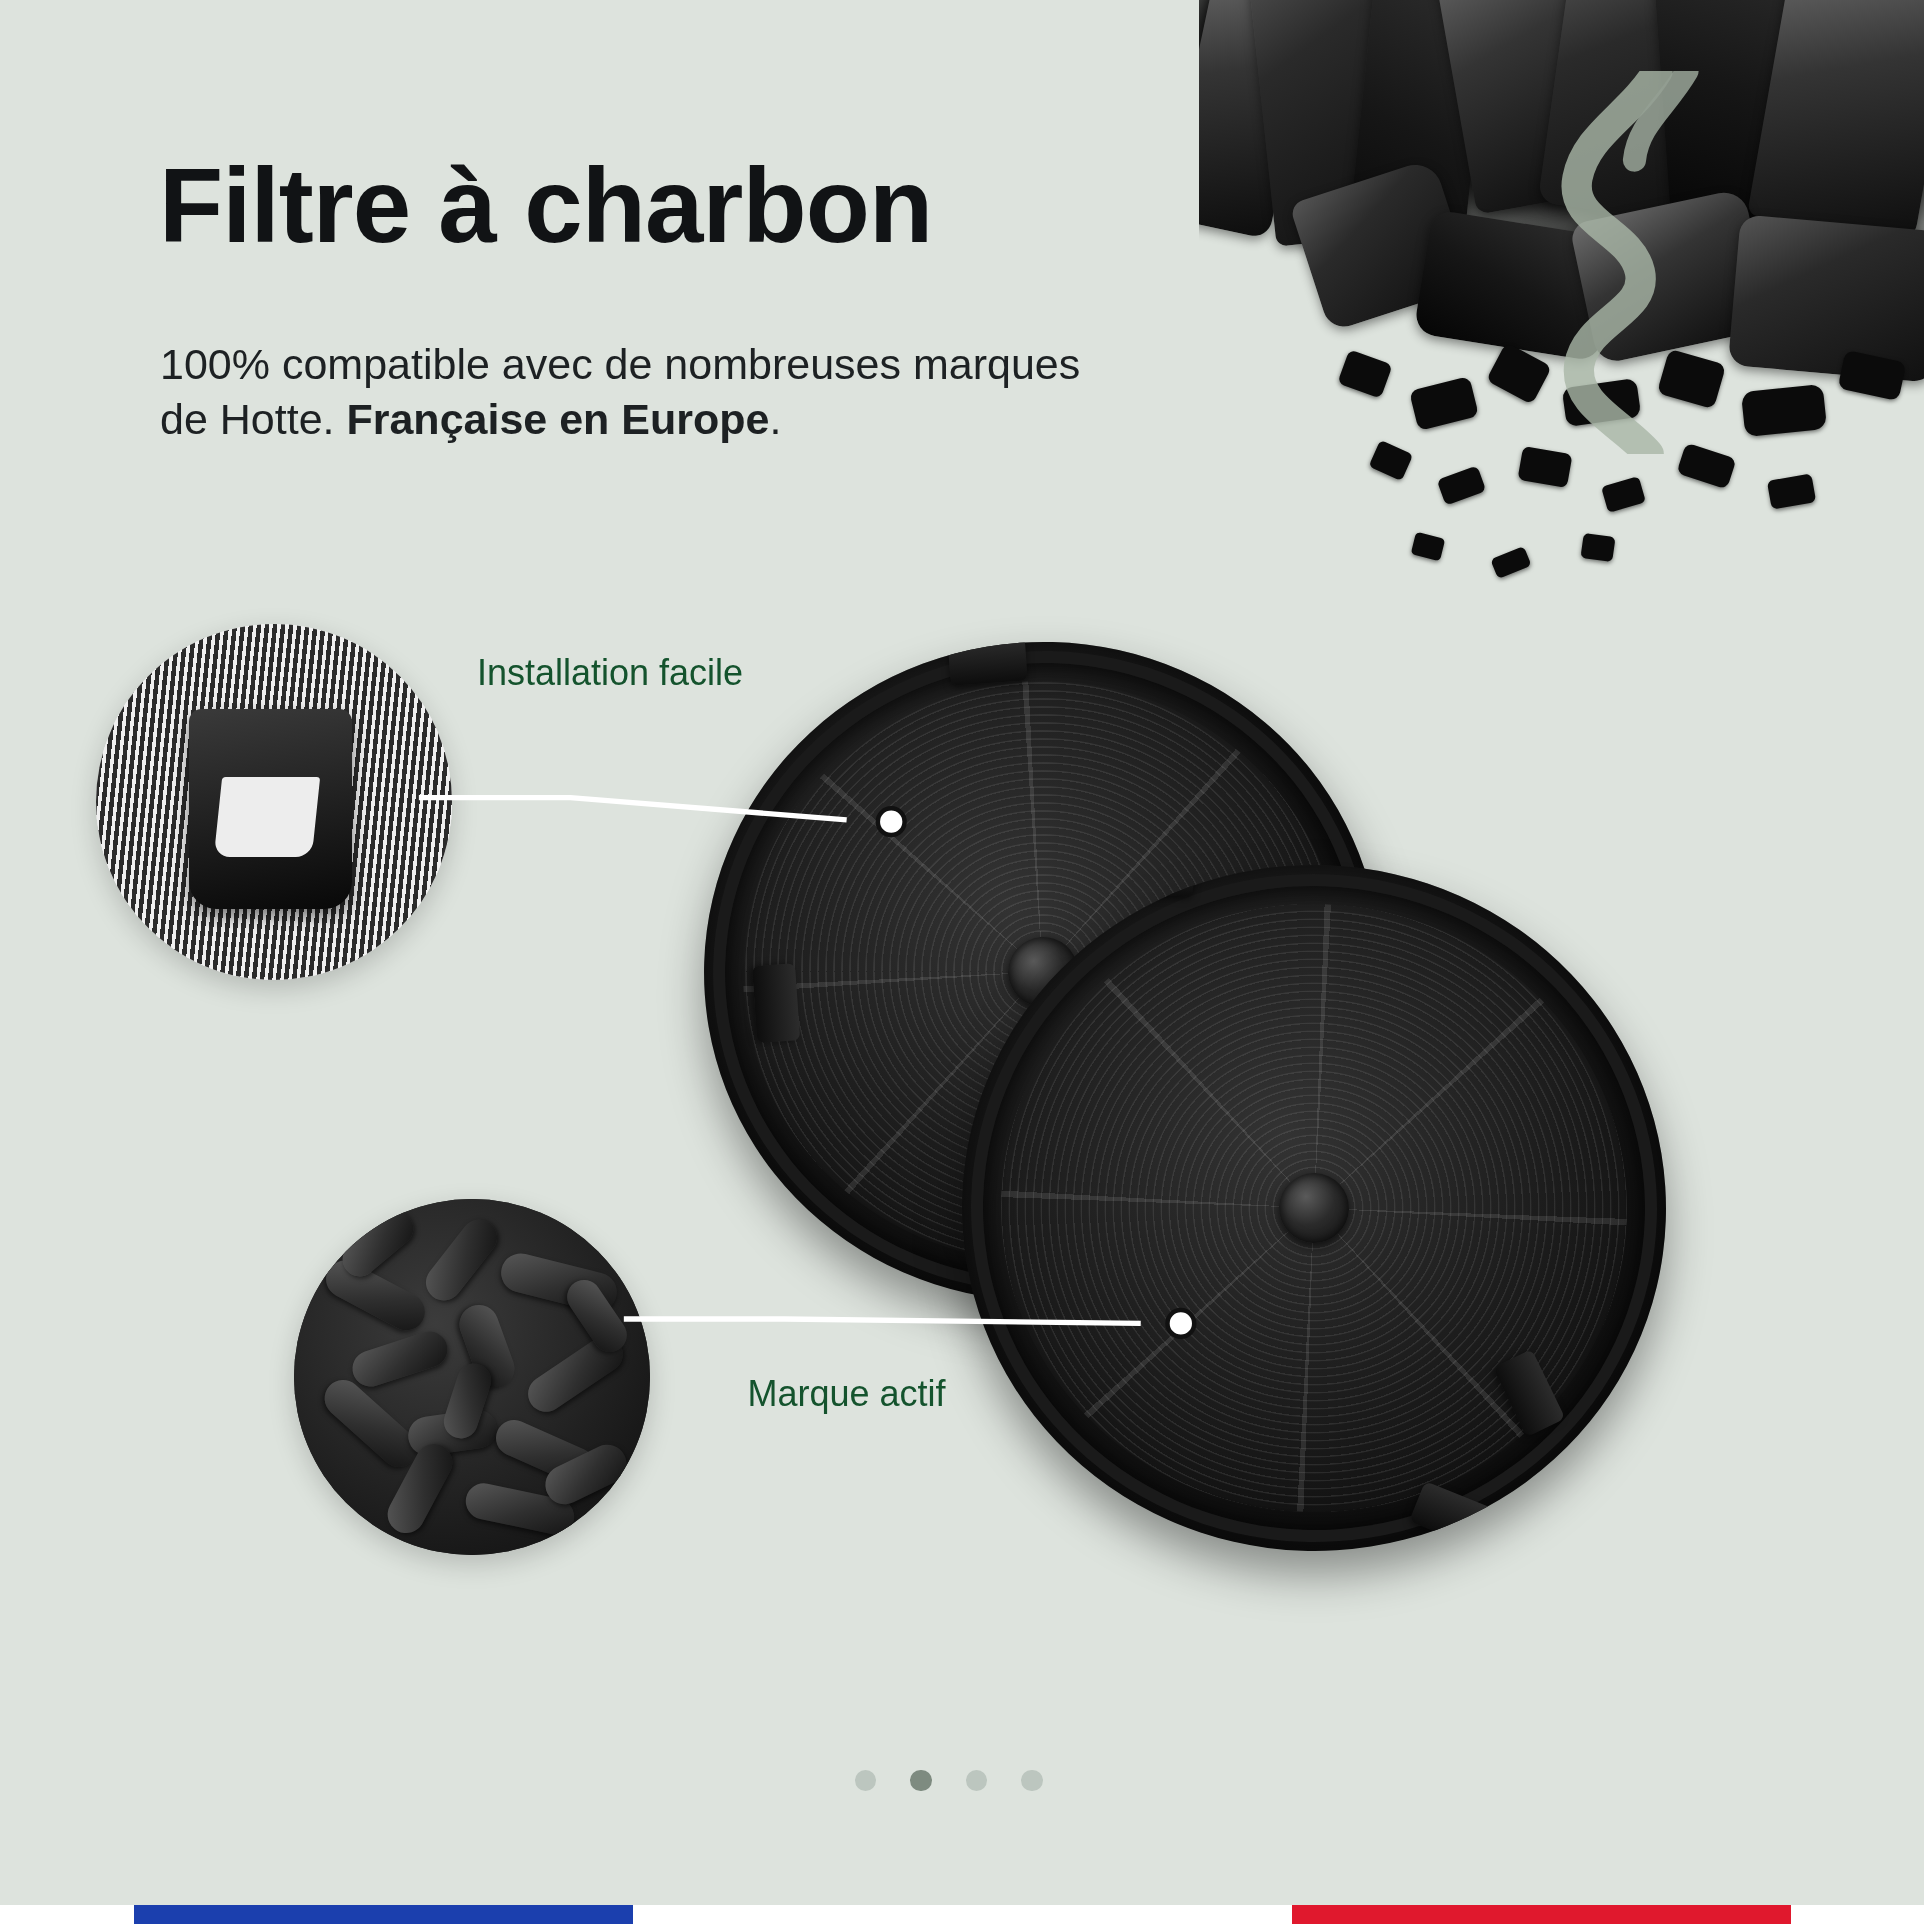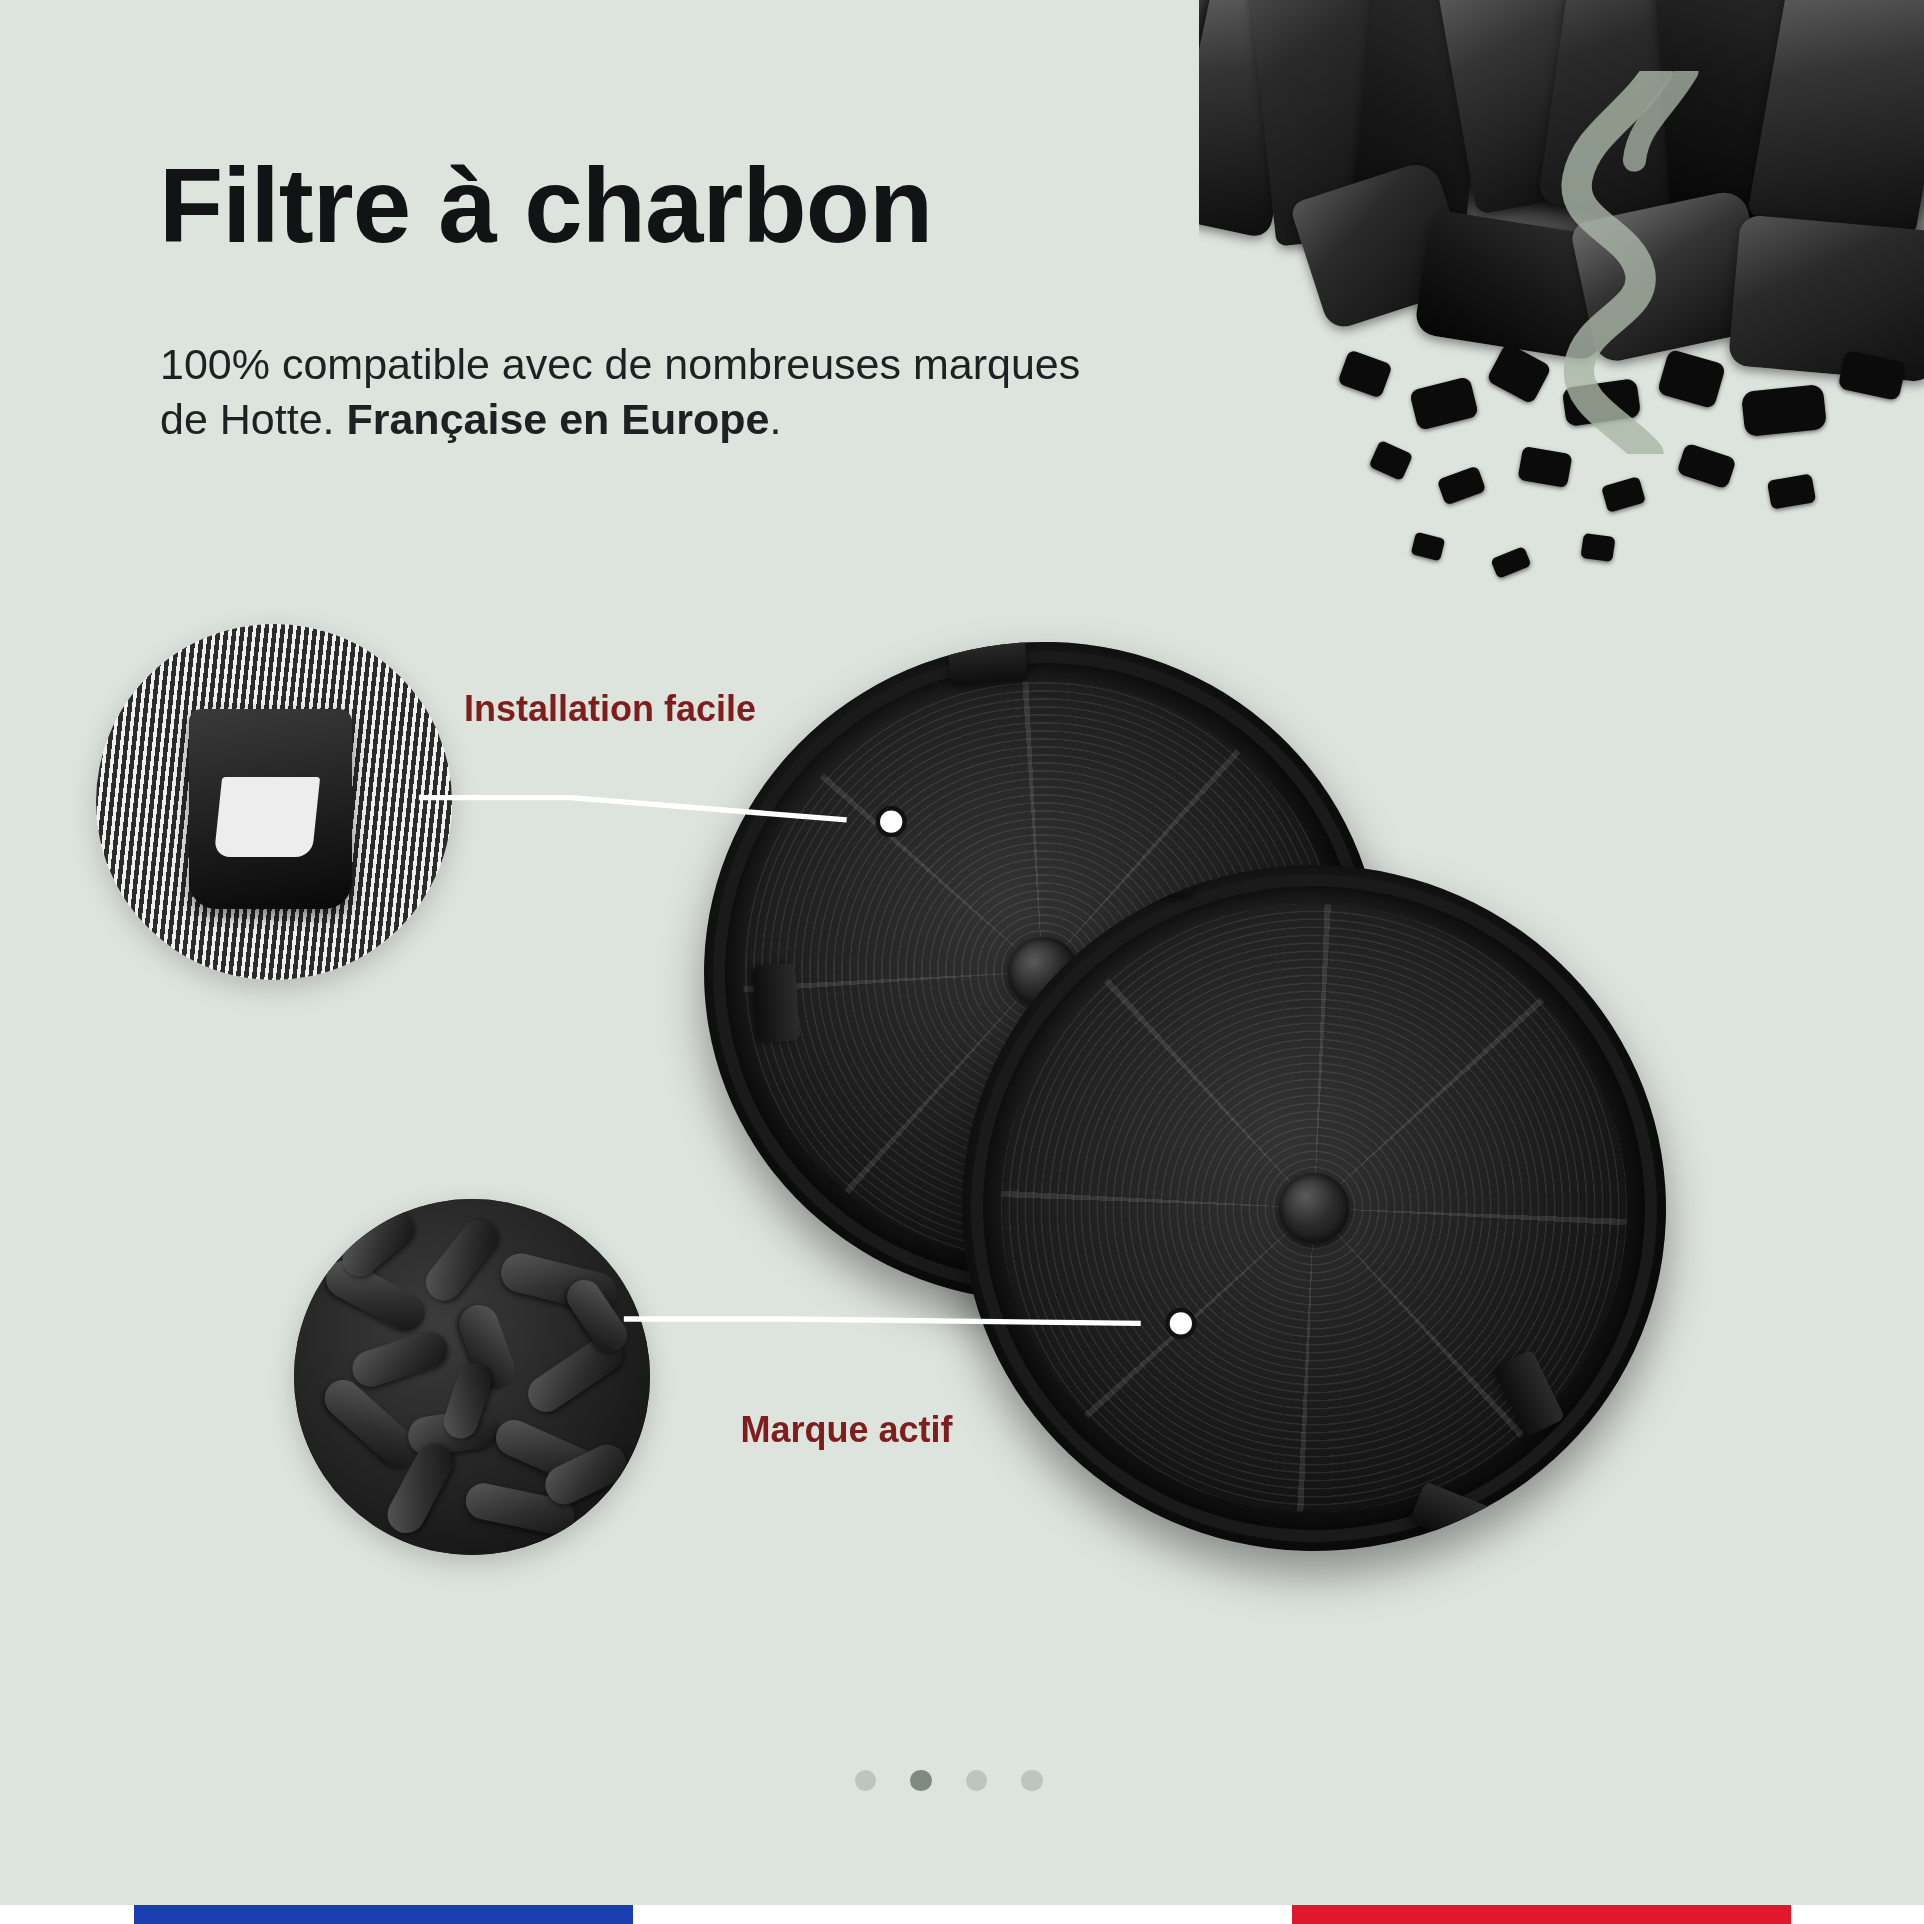--- a/index.html
+++ b/index.html
@@ -258,25 +258,24 @@
 
   
   .leader-svg {
     position: absolute;
     inset: 0;
     pointer-events: none;
   }
   .label {
     position: absolute;
     font-size: 36px;
-    font-weight: bold;
-    color: #7f1d1d;
+    font-weight: normal;
+    color: #14532d;
     line-height: 1.22;
     text-align: center;
-    margin-top: 36px;
   }
   .label-install {
     left: 463px;
     top: 651px;
     width: 294px;
   }
   .label-carbon {
     left: 677px;
     top: 1372px;
     width: 339px;

